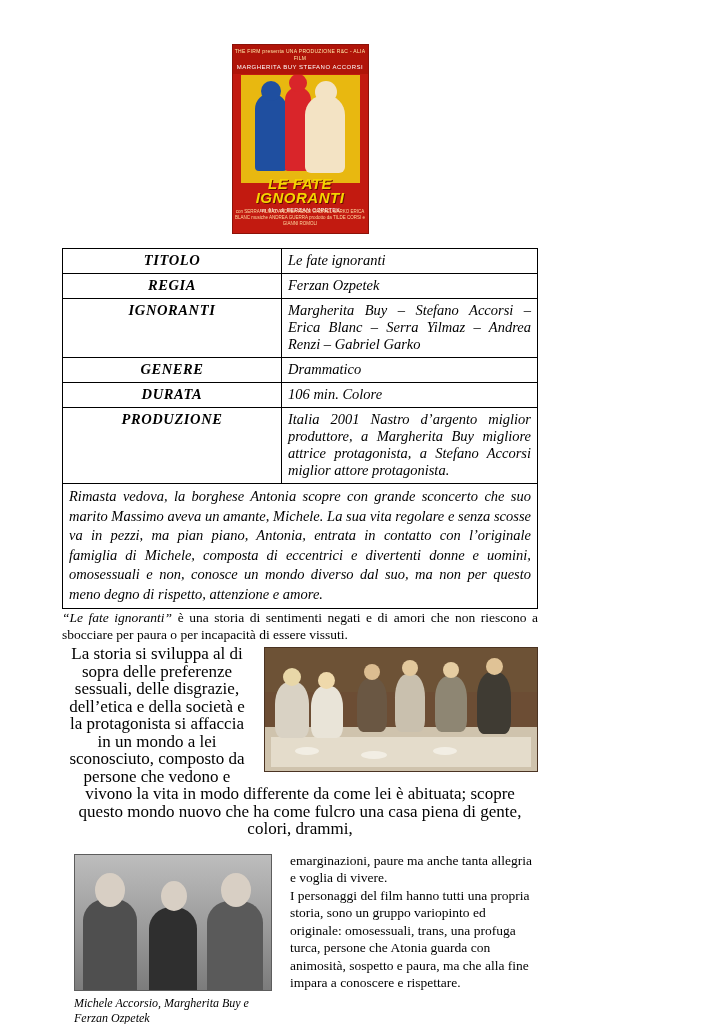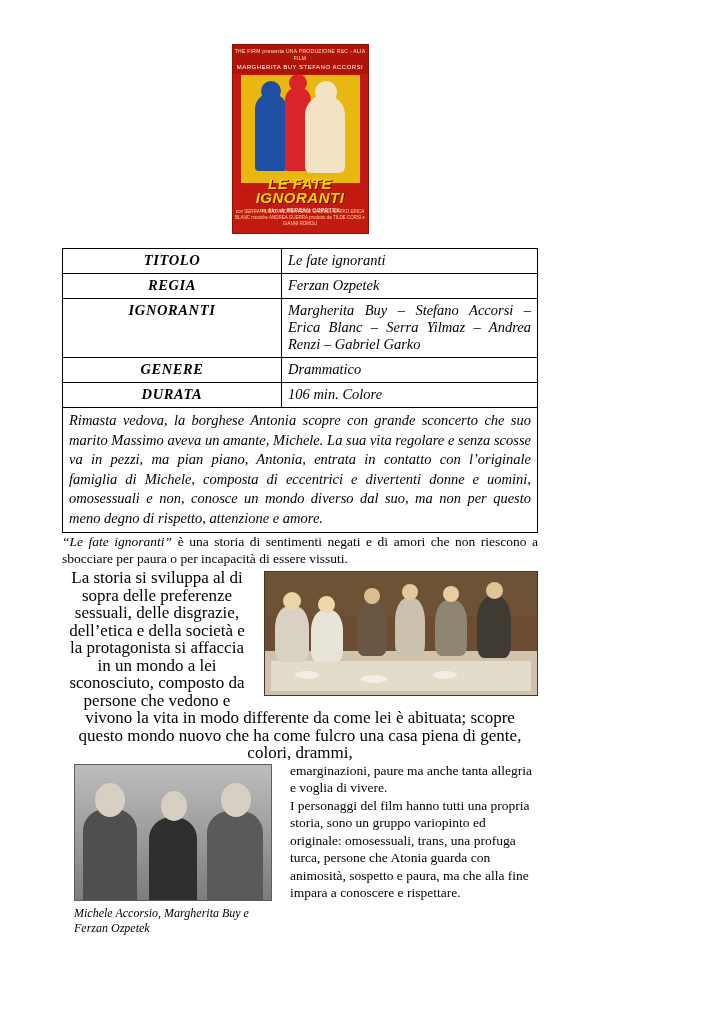--- a/index.html
+++ b/index.html
@@ -218,20 +218,21 @@
     background: #6c4d34;
     border: 1px solid #4a3322;
   }
   .col-text {
     font-size: 17px;
     line-height: 17.5px;
     text-align: center;
   }
 
   .lower-block {
+    margin-top: 14px;
     overflow: hidden;
   }
   .photo-bw {
     float: left;
     width: 196px;
     height: 135px;
     margin: 2px 14px 2px 12px;
     background: #8e8e8e;
     border: 1px solid #5d5d5d;
     position: relative;
@@ -307,20 +308,24 @@
       <td class="label">IGNORANTI</td>
       <td class="value just">Margherita Buy – Stefano Accorsi – Erica Blanc – Serra Yilmaz – Andrea Renzi – Gabriel Garko</td>
     </tr>
     <tr>
       <td class="label">GENERE</td>
       <td class="value">Drammatico</td>
     </tr>
     <tr>
       <td class="label">DURATA</td>
       <td class="value">106 min.     Colore</td>
+    </tr>
+    <tr>
+      <td class="label">PRODUZIONE</td>
+      <td class="value just">Italia 2001 Nastro d’argento miglior produttore, a Margherita Buy migliore attrice protagonista, a Stefano Accorsi miglior attore protagonista.</td>
     </tr>
     <tr>
       <td class="synopsis" colspan="2">Rimasta vedova, la borghese Antonia scopre con grande sconcerto che suo marito Massimo aveva un amante, Michele. La sua vita regolare e senza scosse va in pezzi, ma pian piano, Antonia, entrata in contatto con l’originale famiglia di Michele, composta di eccentrici e divertenti donne e uomini, omosessuali e non, conosce un mondo diverso dal suo, ma non per questo meno degno di rispetto, attenzione e amore.</td>
     </tr>
   </tbody>
     </table>
 
   <div class="intro">
     <span class="q">“Le fate ignoranti”</span><span> è una storia di sentimenti negati e di amori che non riescono a sbocciare per paura o per incapacità di essere vissuti.</span>
   </div>

